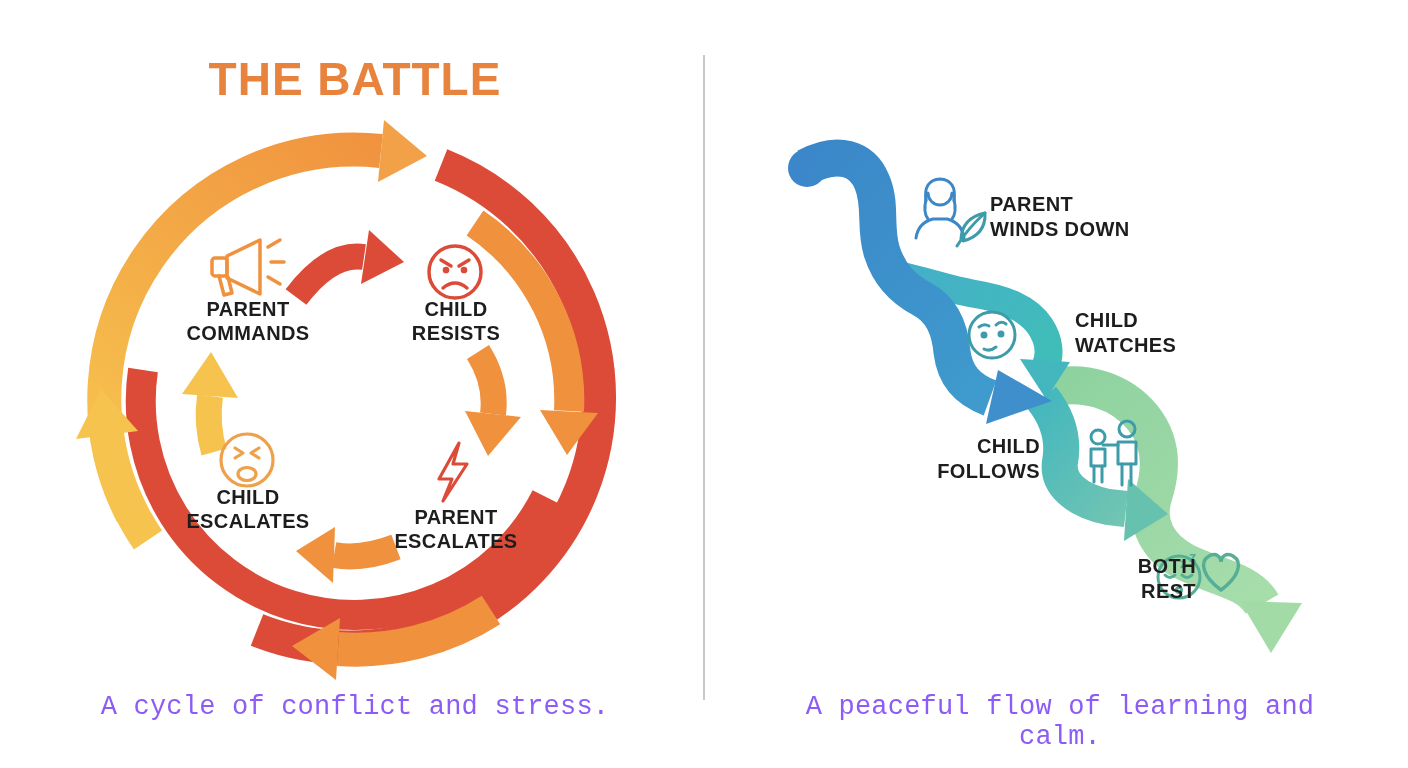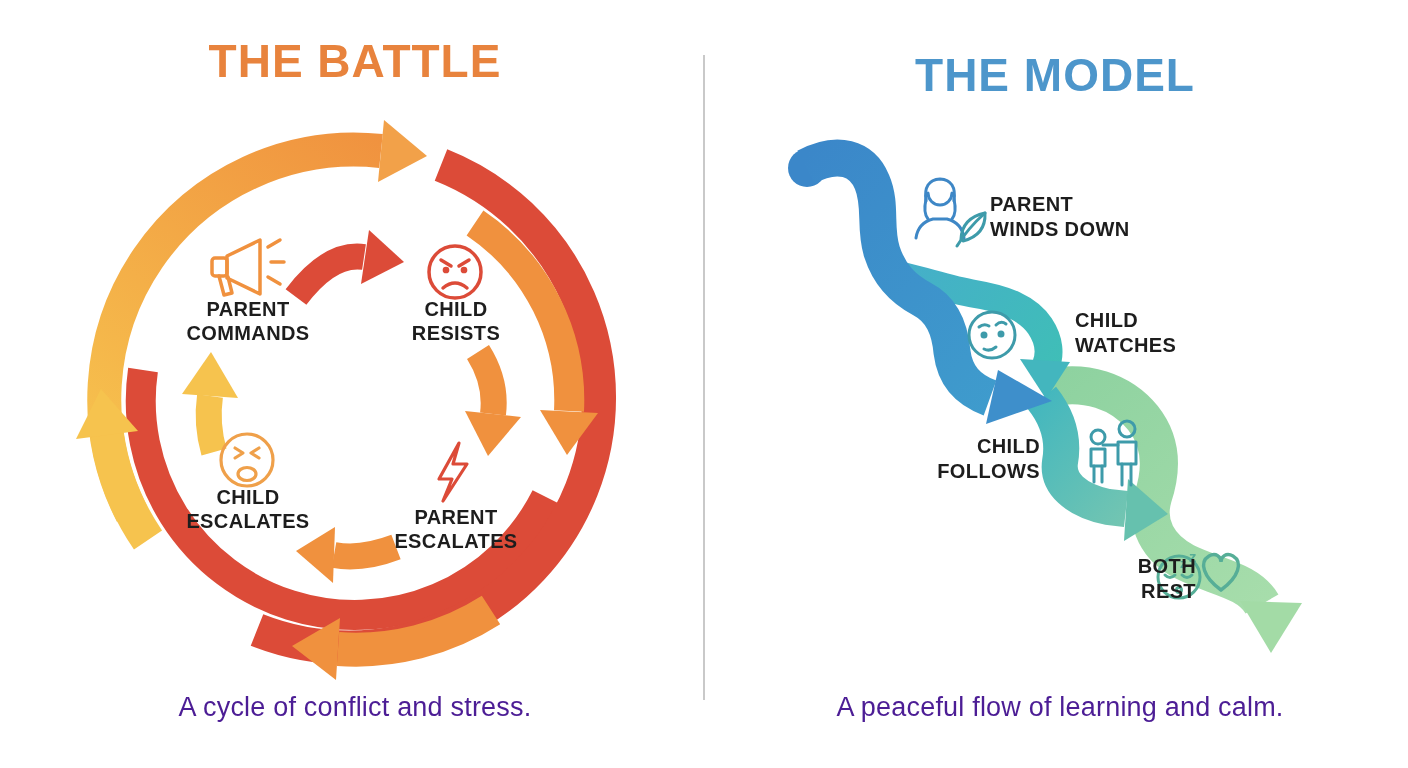--- a/index.html
+++ b/index.html
@@ -15,21 +15,21 @@
   .node-label{
     font-weight:bold;color:#1d1d1d;font-size:20px;line-height:1.18;
     letter-spacing:0.4px;white-space:pre-line;text-align:center;
   }
   .step-label{
     font-weight:bold;color:#1d1d1d;font-size:20px;line-height:1.25;
     letter-spacing:0.4px;white-space:pre-line;
   }
   .step-label.right{text-align:right;}
   .caption{
-    font-size:27px;color:#4c1d95;text-align:center;letter-spacing:0.2px;
+    font-size:27px;color:#8b5cf6;text-align:center;letter-spacing:0.2px;font-family:Liberation Mono, monospace;
   }
   .divider{
     position:absolute;left:703px;top:55px;width:2px;height:645px;background:#c9c9c9;
   }
   svg{position:absolute;left:0;top:0;}
 </style>
 </head>
 <body>
 
 <div class="canvas">
@@ -179,22 +179,21 @@
         <path d="M 1165 575 Q 1170 580 1175 575"></path>
         <path d="M 1182 575 Q 1187 580 1192 575"></path>
         <circle cx="1179" cy="590" r="2.5"></circle>
         <text x="1180" y="568" font-size="13" font-weight="bold" fill="#56AE97" stroke="none" font-family="Liberation Sans, sans-serif">z</text>
         <text x="1189" y="562" font-size="15" font-weight="bold" fill="#56AE97" stroke="none" font-family="Liberation Sans, sans-serif">z</text>
         <path d="M 1221 590 C 1203 577 1199 562 1209 556 C 1216 552 1221 557 1221 562 C 1221 557 1226 552 1233 556 C 1243 562 1239 577 1221 590 Z" stroke-width="3.4"></path>
       </g>
     </g>
   </svg>
 
-  <div class="abs panel-title" style="left:55px;top:34px;width:600px;color:#E8833D;">THE BATTLE</div>
-  <div class="abs panel-title" style="left:755px;top:48px;width:600px;color:#4D96CB;">THE MODEL</div>
+  <div class="abs panel-title" style="left:55px;top:52px;width:600px;color:#E8833D;">THE BATTLE</div>
 
   <div class="abs node-label" style="left:148px;top:298px;width:200px;">PARENT
 COMMANDS</div>
   <div class="abs node-label" style="left:356px;top:298px;width:200px;">CHILD
 RESISTS</div>
   <div class="abs node-label" style="left:356px;top:506px;width:200px;">PARENT
 ESCALATES</div>
   <div class="abs node-label" style="left:148px;top:486px;width:200px;">CHILD
 ESCALATES</div>
 

